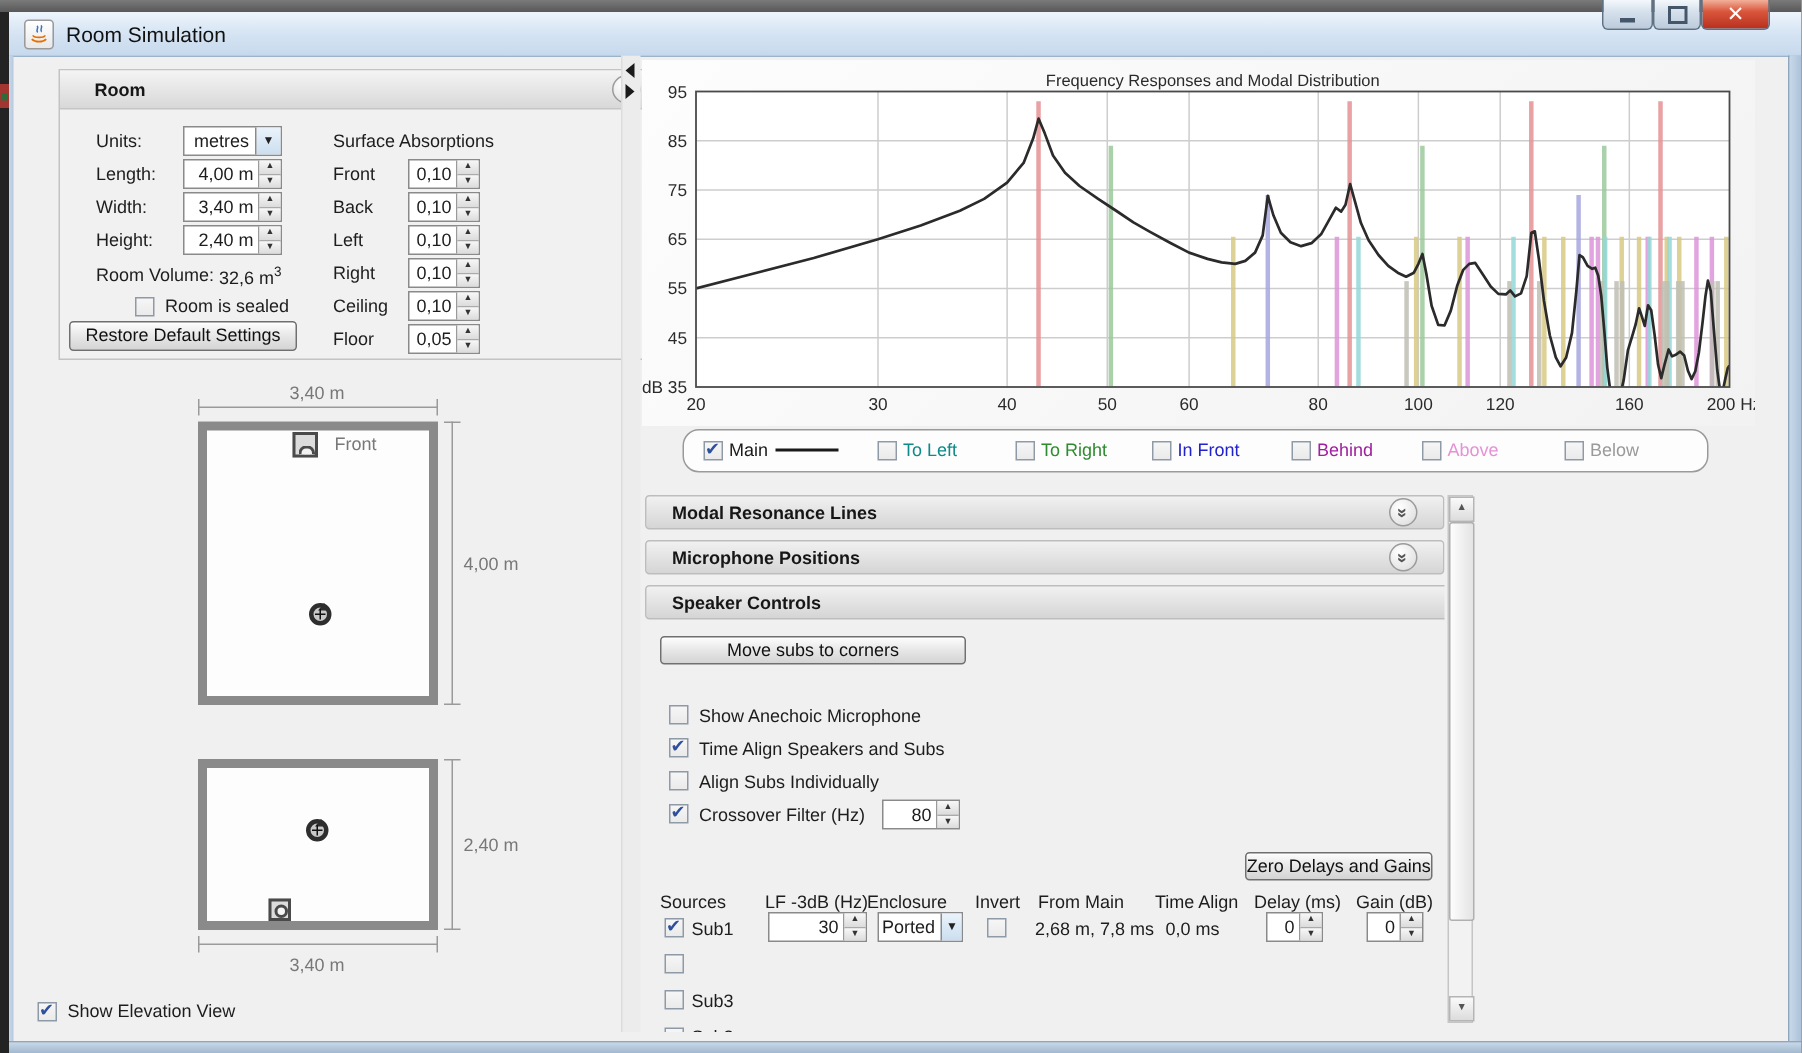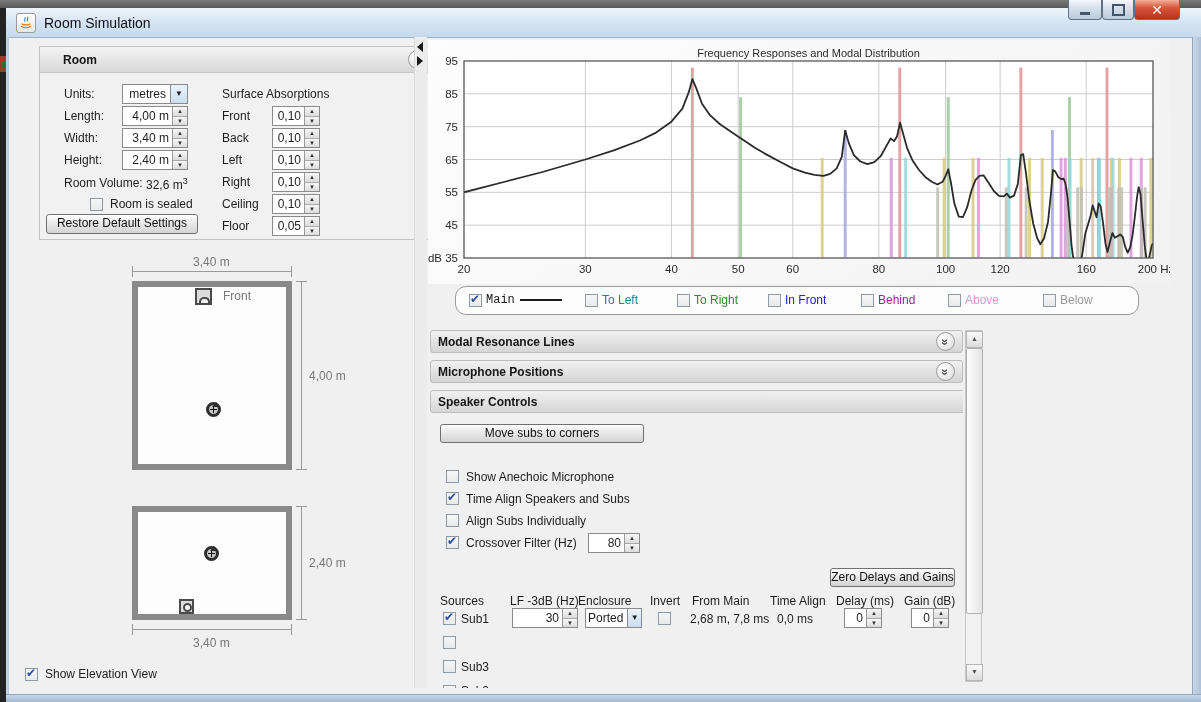--- a/index.html
+++ b/index.html
@@ -33,21 +33,21 @@
   .spin-val{flex:1;text-align:right;padding:2px 3px 0 2px;font-size:12px;overflow:hidden;white-space:nowrap;}
   .dd-val{flex:1;text-align:right;padding:2px 4px 0 2px;font-size:12px;white-space:nowrap;}
   .dd-val.left{text-align:left;}
   .spin-btns{display:flex;flex-direction:column;width:14px;border-left:1px solid #9a9a9a;}
   .spin-btn{flex:1;font-size:6px;line-height:8px;text-align:center;color:#333;
             background:linear-gradient(#f7f7f7,#dcdcdc);}
   .spin-btn.up{border-bottom:1px solid #aaa;}
   .dd-btn{width:16px;text-align:center;font-size:8px;line-height:18px;color:#222;border-left:1px solid #8a8a8a;
           background:linear-gradient(#eaf3fb,#cbdeef);}
   .section-bar{box-sizing:border-box;height:23px;border:1px solid #bdbdbd;border-radius:3px;
-               background:linear-gradient(#f1f1f1,#d5d5d5);display:flex;align-items:center;padding:0 7px;}
+               background:linear-gradient(#f1f1f1,#d5d5d5);display:flex;align-items:center;padding:0 17px;}
   .section-title{font-weight:bold;font-size:12px;color:#161616;}
   .chev{margin-left:auto;width:17px;height:17px;border-radius:50%;border:1px solid #9b9b9b;
         background:radial-gradient(circle at 35% 30%,#ffffff,#dadada);display:flex;align-items:center;
         justify-content:center;color:#555;}
   .chev b{font-size:12px;line-height:10px;display:block;transform:rotate(-90deg);}
   .chev.down b{transform:rotate(90deg);}
   .label{white-space:nowrap;}
   .dim-label{color:#787878;font-size:12px;white-space:nowrap;}
   .dimh{position:absolute;height:1px;background:#9a9a9a;}
   .dimh::before,.dimh::after{content:"";position:absolute;top:-5px;width:1px;height:11px;background:#9a9a9a;}
@@ -353,21 +353,21 @@
         <text x="572.1462115143305" y="233" text-anchor="middle" font-size="11.5" fill="#2a2a2a">120</text>
         <text x="658.229001037449" y="233" text-anchor="middle" font-size="11.5" fill="#2a2a2a">160</text>
         <text x="728" y="233" text-anchor="middle" font-size="11.5" fill="#2a2a2a">200 Hz</text>
       </svg>
   </div>
 
   
   <div class="abs" id="legend-box">
       <span class="legend-item" style="left: 13px;">
         <span class="cb checked"></span>
-        <span style="color: rgb(26, 26, 26); font-family: Liberation Mono, monospace;">Main</span>
+        <span style="color: rgb(26, 26, 26);">Main</span>
         <span class="legend-line"></span>
       </span>
       <span class="legend-item" style="left: 129px;">
         <span class="cb"></span>
         <span style="color: rgb(14, 138, 138);">To Left</span>
       </span>
       <span class="legend-item" style="left: 221px;">
         <span class="cb"></span>
         <span style="color: rgb(46, 139, 46);">To Right</span>
       </span>

